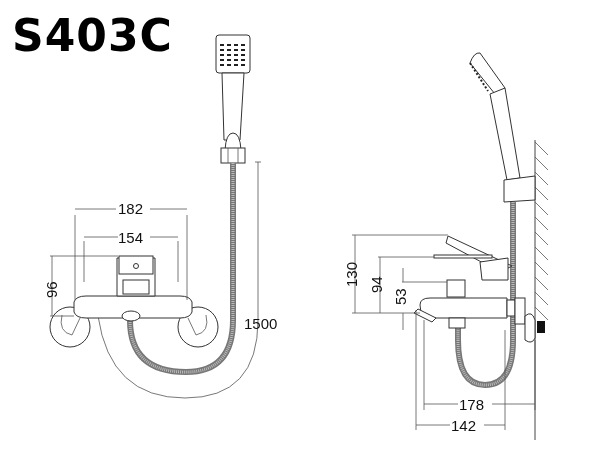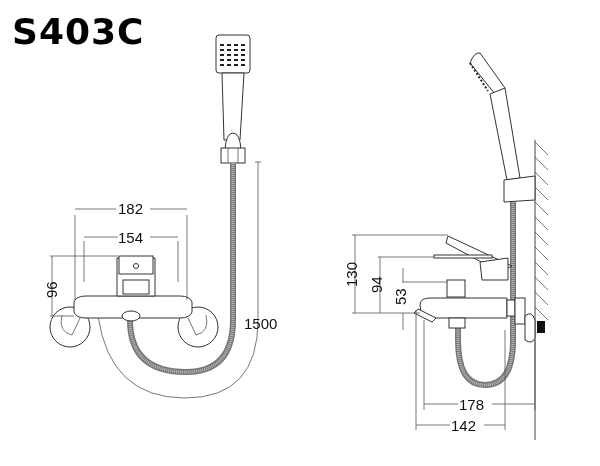--- a/index.html
+++ b/index.html
@@ -1,20 +1,20 @@
 <!DOCTYPE html>
 <html><head>
   <meta charset="utf-8">
   <style>
     html, body { margin: 0; padding: 0; background: #ffffff; }
     body { width: 600px; height: 466px; position: relative; overflow: hidden; font-family: "Liberation Sans", sans-serif; }
     .title {
       position: absolute; left: 12px; top: 14px;
       font-family: "DejaVu Sans", sans-serif; font-weight: bold;
-      font-size: 36px; letter-spacing: 1px; color: #000; line-height: 1;
+      font-size: 44px; letter-spacing: 1px; color: #000; line-height: 1;
     }
     svg { position: absolute; left: 0; top: 0; }
     .dim { font-family: "Liberation Sans", sans-serif; font-size: 15px; fill: #111; }
     .thin { stroke: #555; stroke-width: 0.8; fill: none; }
     .part { stroke: #333; stroke-width: 1; fill: #fff; }
     .hose { stroke: #777; stroke-width: 6; fill: none; }
     .hose-in { stroke: #bbb; stroke-width: 3; fill: none; stroke-dasharray: 1 1; }
   </style>
 </head>
 <body>

